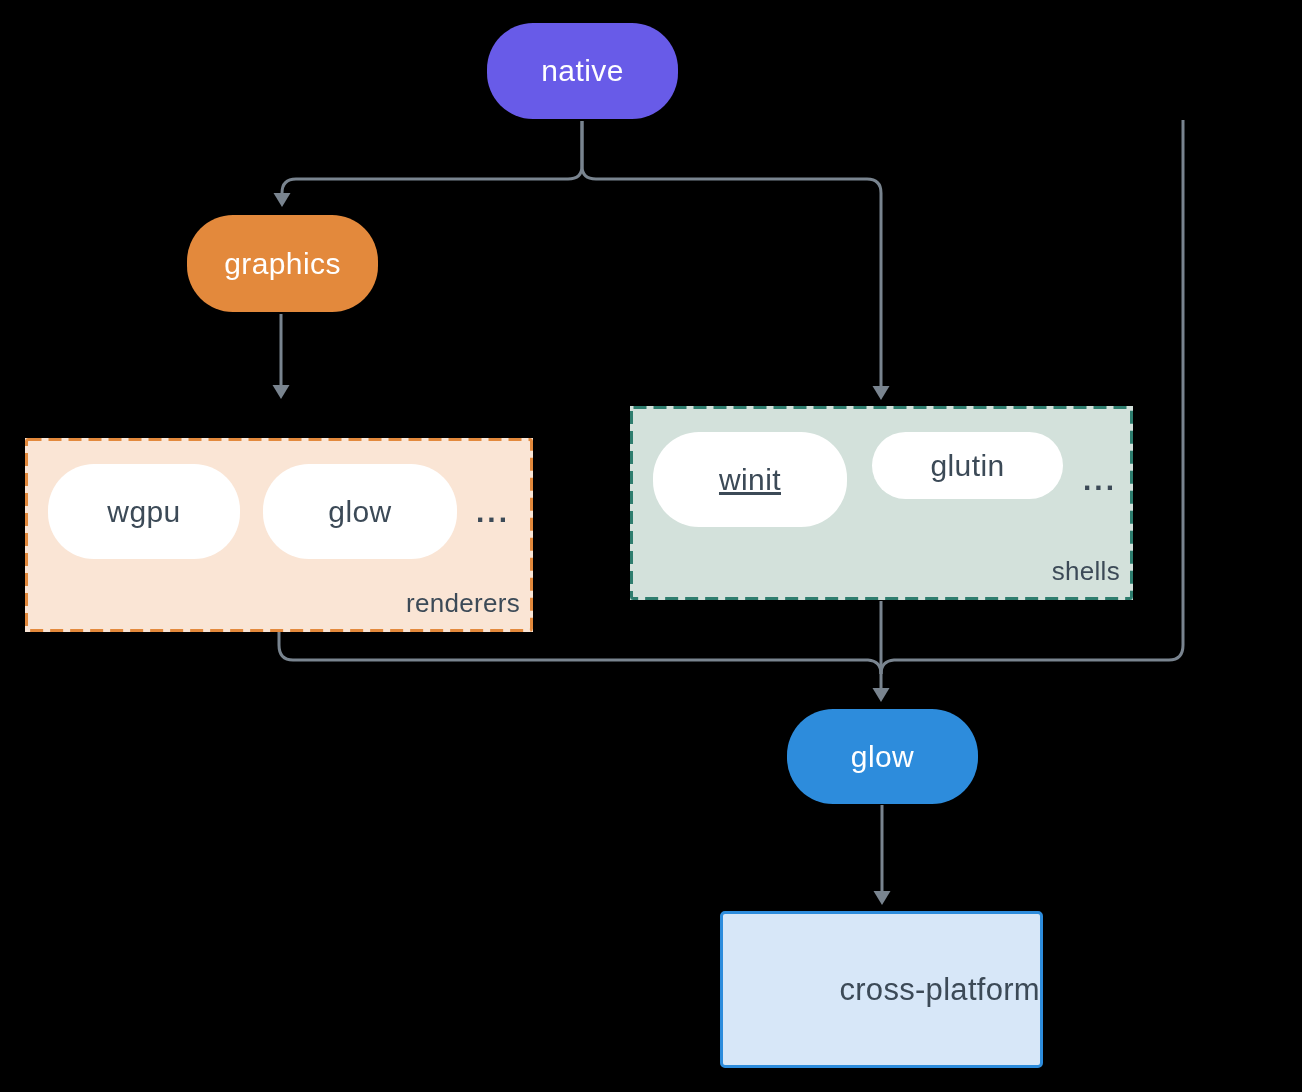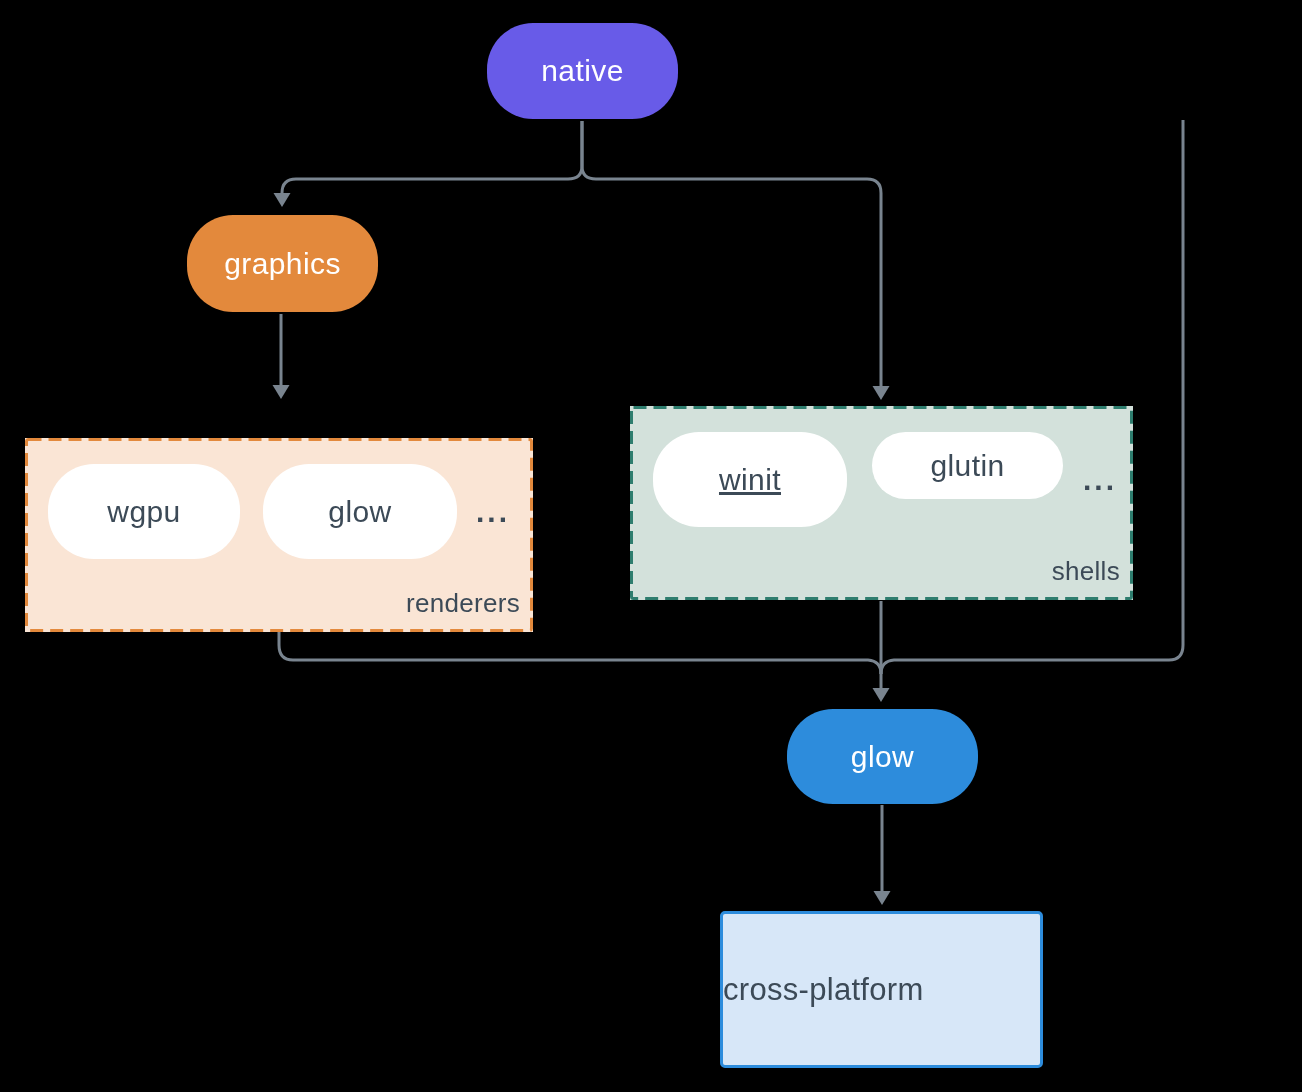--- a/index.html
+++ b/index.html
@@ -61,21 +61,21 @@
   .group-label{
     position:absolute;right:13px;bottom:13px;
     color:var(--dark-text);font-size:26px;letter-spacing:.3px;
   }
   .appbox{
     position:absolute;left:720px;top:911px;width:323px;height:157px;
     box-sizing:border-box;
     background:var(--light-blue-bg);
     border:3px solid var(--blue);
     border-radius:5px;
-    display:flex;flex-direction:column;align-items:flex-start;justify-content:center;
+    display:flex;flex-direction:column;align-items:flex-end;justify-content:center;
     color:var(--dark-text);font-size:31px;line-height:52px;letter-spacing:.3px;
   }
 </style>
 </head>
 <body>
 
 <div class="canvas">
 
   <svg class="connectors" width="1302" height="1092" viewBox="0 0 1302 1092">
     <path d="M 582 121 L 582 166 Q 582 179 568 179 L 296 179 Q 282 179 282 193 L 282 194"></path>

